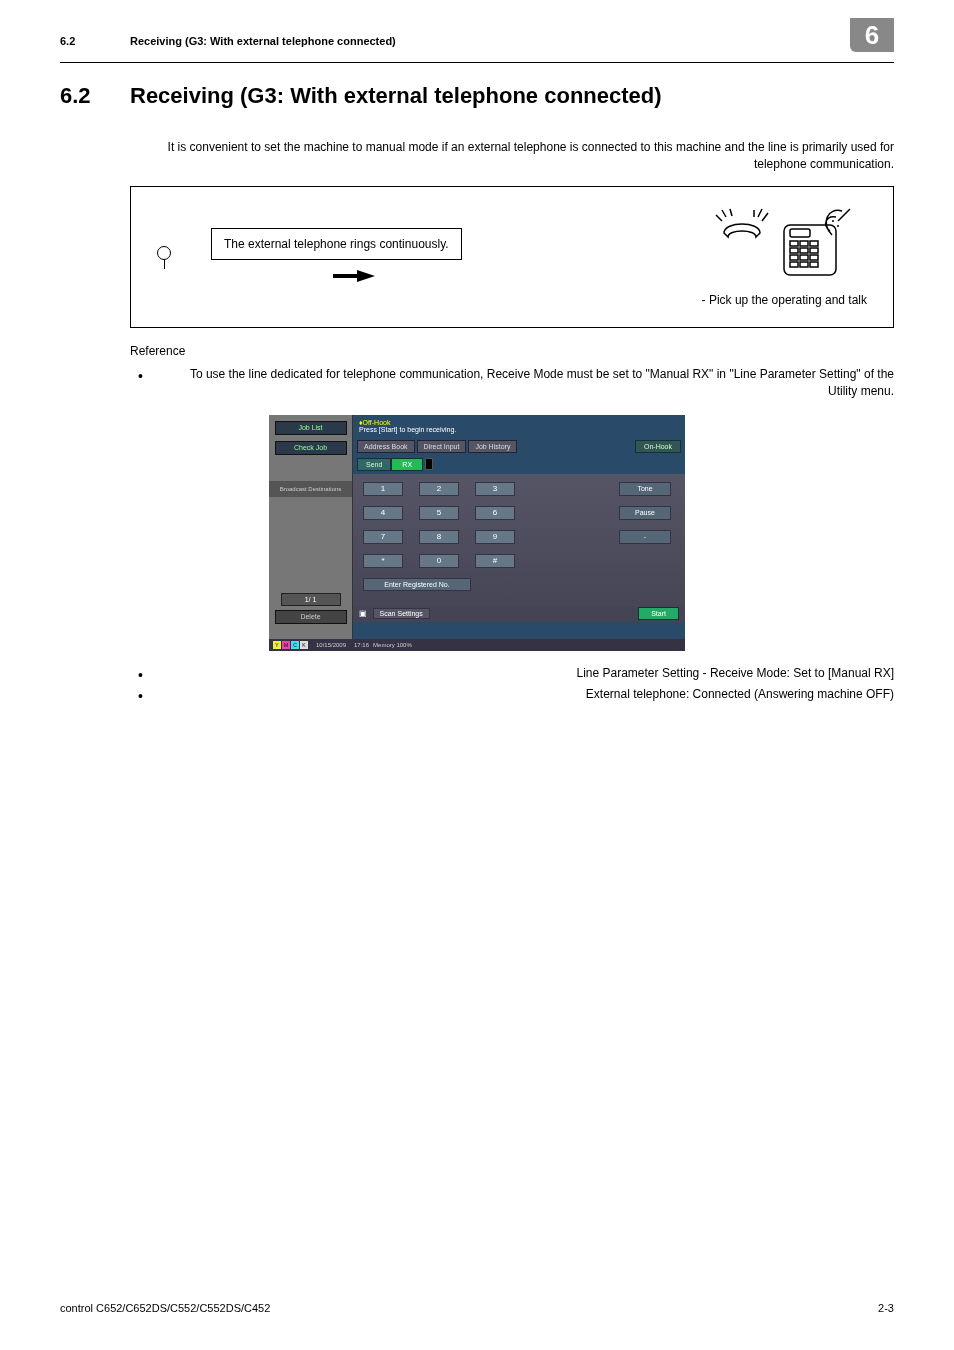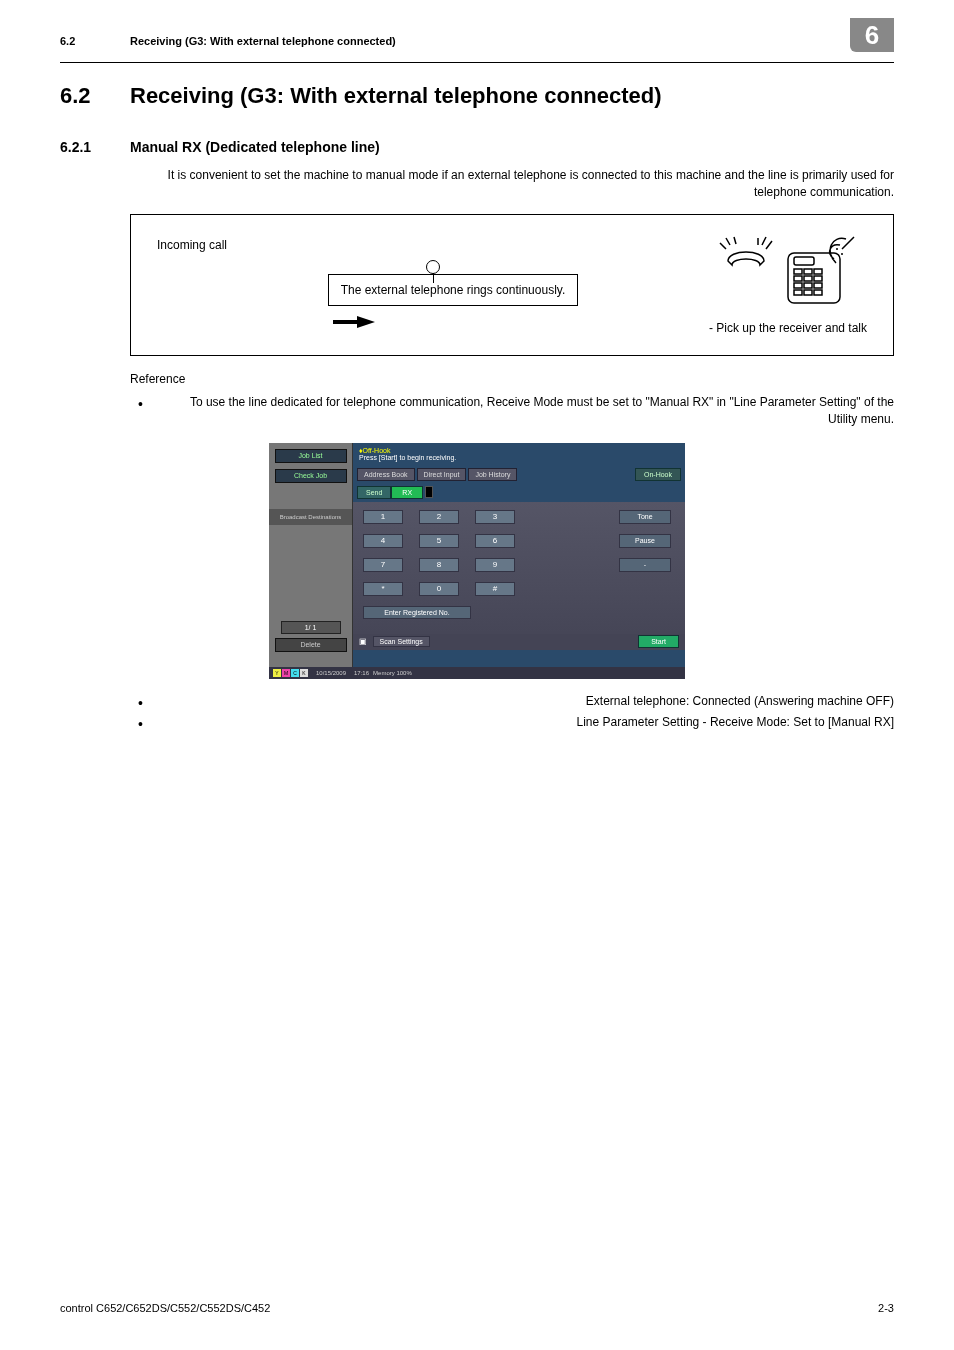--- a/index.html
+++ b/index.html
@@ -228,33 +228,26 @@
     <div class="header-num">6.2</div>
     <div class="header-title-small">Receiving (G3: With external telephone connected)</div>
     <div class="chapter-badge">6</div>
   </div>
 
   <div class="section-heading">
     <div class="section-num">6.2</div>
     <div class="section-title">Receiving (G3: With external telephone connected)</div>
   </div>
 
-  <div class="subsection-heading">
-    <div class="subsection-num">6.2.1</div>
-    <div class="subsection-title">Manual RX (Dedicated telephone line)</div>
-  </div>
 
   <p class="body-text">It is convenient to set the machine to manual mode if an external telephone is connected to this machine and the line is primarily used for telephone communication.</p>
 
   <div class="diagram-box">
     <div class="diagram-left">
-      <div class="incoming">
-        <span>Incoming call</span>
-      </div>
-      <div style="display:flex; align-items:center;flex-direction:column;">
+      <div style="display:flex; align-items:flex-end;">
         <span class="lamp"></span>
         <span class="ring-box">The external telephone rings continuously.</span>
       </div>
       <div class="arrow-row">
         <span class="arrow"></span>
       </div>
     </div>
     <div class="diagram-right">
       <svg class="phone-svg" width="140" height="78" viewBox="0 0 140 78">
         <g stroke="#000" stroke-width="1.5" fill="none">
@@ -274,21 +267,21 @@
               <rect x="86" y="48" width="8" height="5"></rect>
               <rect x="96" y="48" width="8" height="5"></rect>
             <rect x="76" y="55" width="8" height="5"></rect>
               <rect x="86" y="55" width="8" height="5"></rect>
               <rect x="96" y="55" width="8" height="5"></rect>
           </g>
           <path d="M122 10 C 112 8, 108 18, 116 24 M128 4 C 114 0, 106 16, 118 28"></path>
           <path d="M124 14 L136 2 M120 14 L118 14 M124 20 L124 18"></path>
         </g>
       </svg>
-      <div class="pickup-text">- Pick up the receiver and talk</div>
+      <div class="pickup-text">- Pick up the operating and talk</div>
     </div>
   </div>
 
   <div class="reference-label">Reference</div>
   <ul class="bullet-list">
     <li>To use the line dedicated for telephone communication, Receive Mode must be set to "Manual RX" in "Line Parameter Setting" of the Utility menu.</li>
   </ul>
 
 
   <div class="screenshot">
@@ -351,22 +344,22 @@
           <span class="c">C</span>
           <span class="k">K</span>
       </div>
       <span>10/15/2009</span>
       <span>17:16</span>
       <span style="margin-left:-4px;"><span>Memory</span>&nbsp;<span>100%</span></span>
     </div>
   </div>
 
   <ul class="bullet-list">
+    <li>Line Parameter Setting - Receive Mode: Set to [Manual RX]</li>
     <li>External telephone: Connected (Answering machine OFF)</li>
-    <li>Line Parameter Setting - Receive Mode: Set to [Manual RX]</li>
   </ul>
 
 </div>
 
 <div class="footer">
   <span>control C652/C652DS/C552/C552DS/C452</span>
   <span>2-3</span>
 </div>
 
 </body></html>

